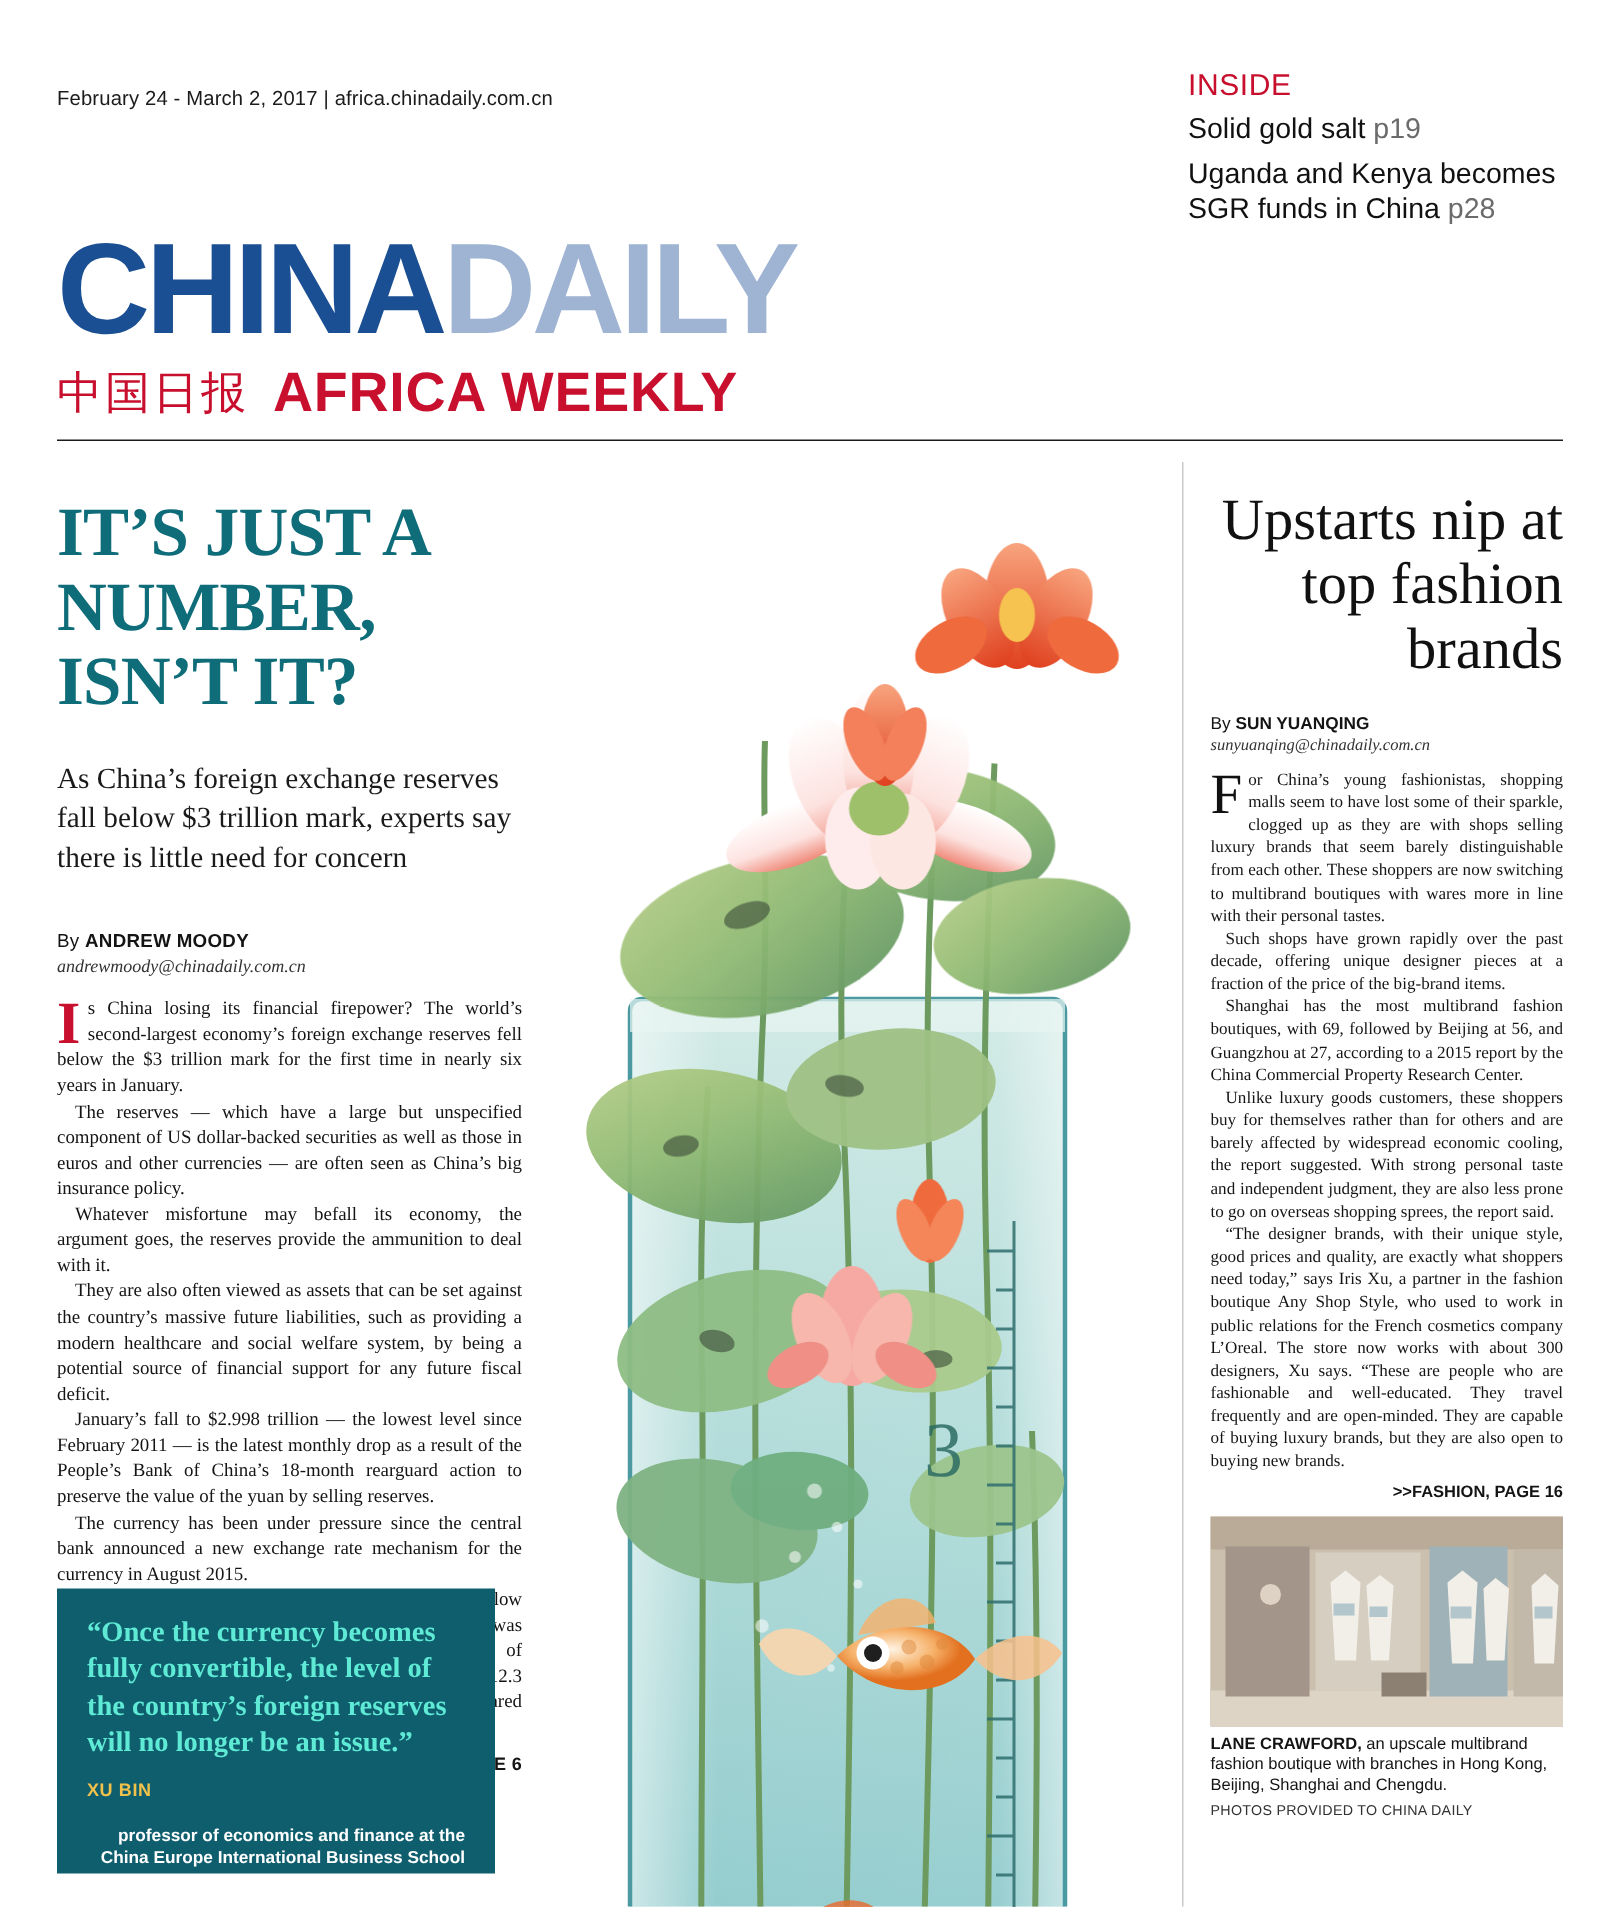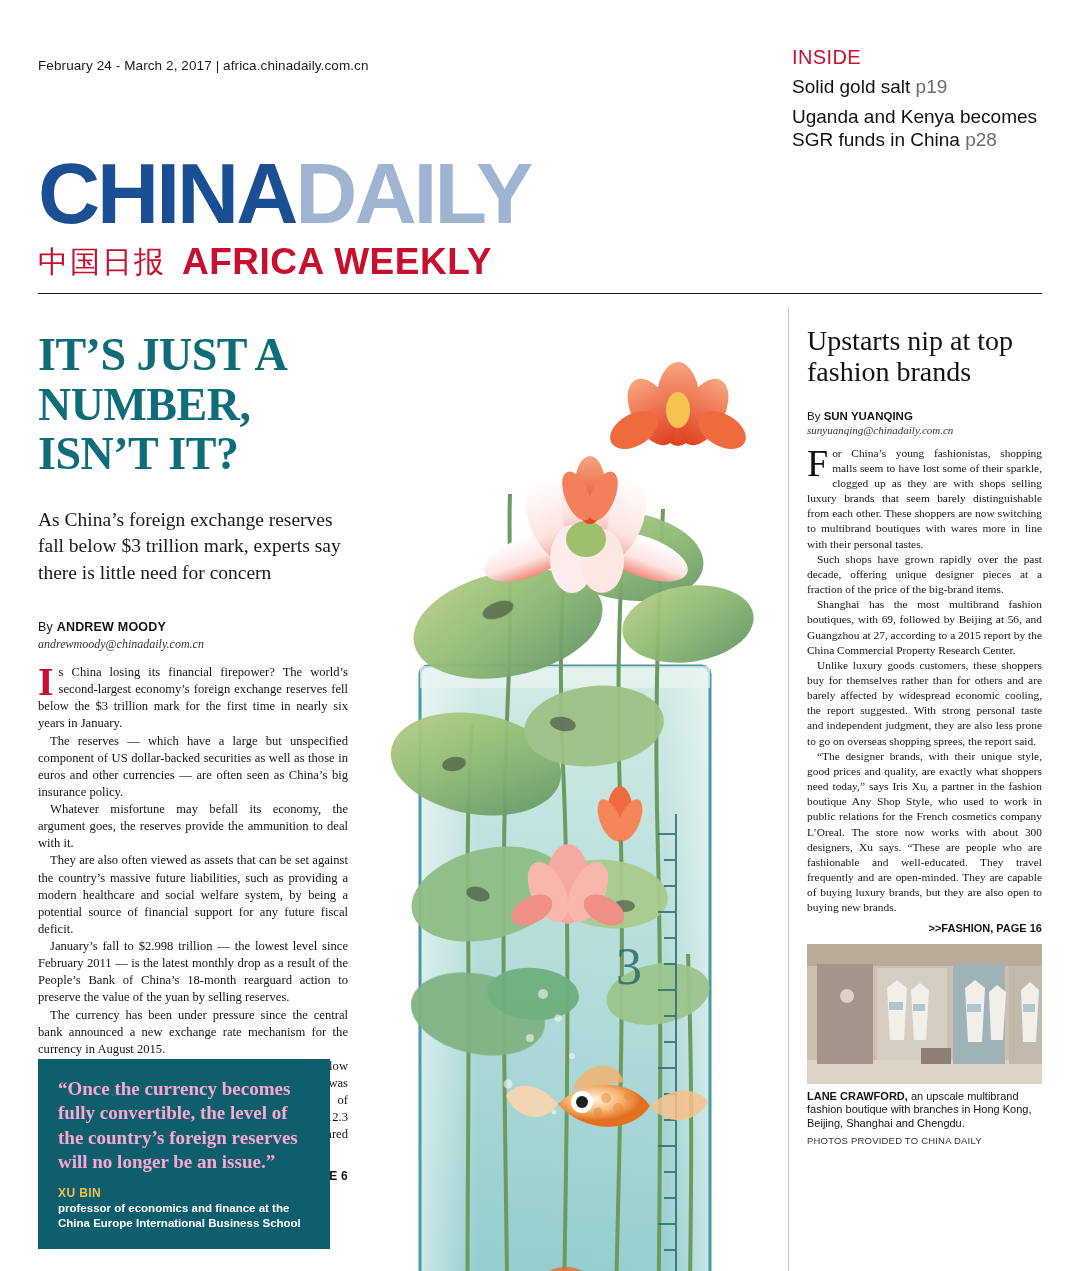--- a/index.html
+++ b/index.html
@@ -97,38 +97,38 @@
     font-size:12px; margin-top:8px; text-align:right; letter-spacing:.2px;
   }
 
   .quote-box {
     position:absolute; left:38px; bottom:22px;
     width:292px; height:190px; background:#0f5e6e; color:#fff;
     padding:18px 20px 14px 20px;
   }
   .quote-text {
     font-family:"Liberation Serif", serif; font-weight:bold;
-    font-size:19px; line-height:1.28; color:#f9a8d4;
+    font-size:19px; line-height:1.28; color:#5eead4;
   }
   .quote-name {
     font-family:"Liberation Sans", sans-serif; font-weight:bold;
     font-size:12px; color:#f0c14b; margin-top:12px; letter-spacing:.4px;
   }
   .quote-role {
     font-family:"Liberation Sans", sans-serif; font-weight:bold;
-    font-size:11.5px; line-height:1.25; margin-top:1px; color:#ffffff;
+    font-size:11.5px; line-height:1.25; margin-top:17px; color:#ffffff;text-align:right;
   }
 
   
   .art { position:absolute; left:-10px; top:-14px; width:440px; height:1210px; }
 
   
   .r-headline {
     font-family:"Liberation Serif", serif;
-    font-size:28px; line-height:1.1; margin-top:18px; color:#111;
+    font-size:39px; line-height:1.1; margin-top:18px; color:#111;text-align:right;
   }
   .r-byline {
     font-family:"Liberation Sans", sans-serif; font-size:11.5px;
     font-weight:bold; margin-top:22px;
   }
   .r-byline .by { font-weight:normal; }
   .r-email { font-style:italic; font-size:11px; color:#333; margin-top:2px; }
   .r-body { margin-top:10px; font-size:11.4px; line-height:1.33; text-align:justify; }
   .r-body p { margin:0; text-indent:10px; }
   .r-body p.first { text-indent:0; }

